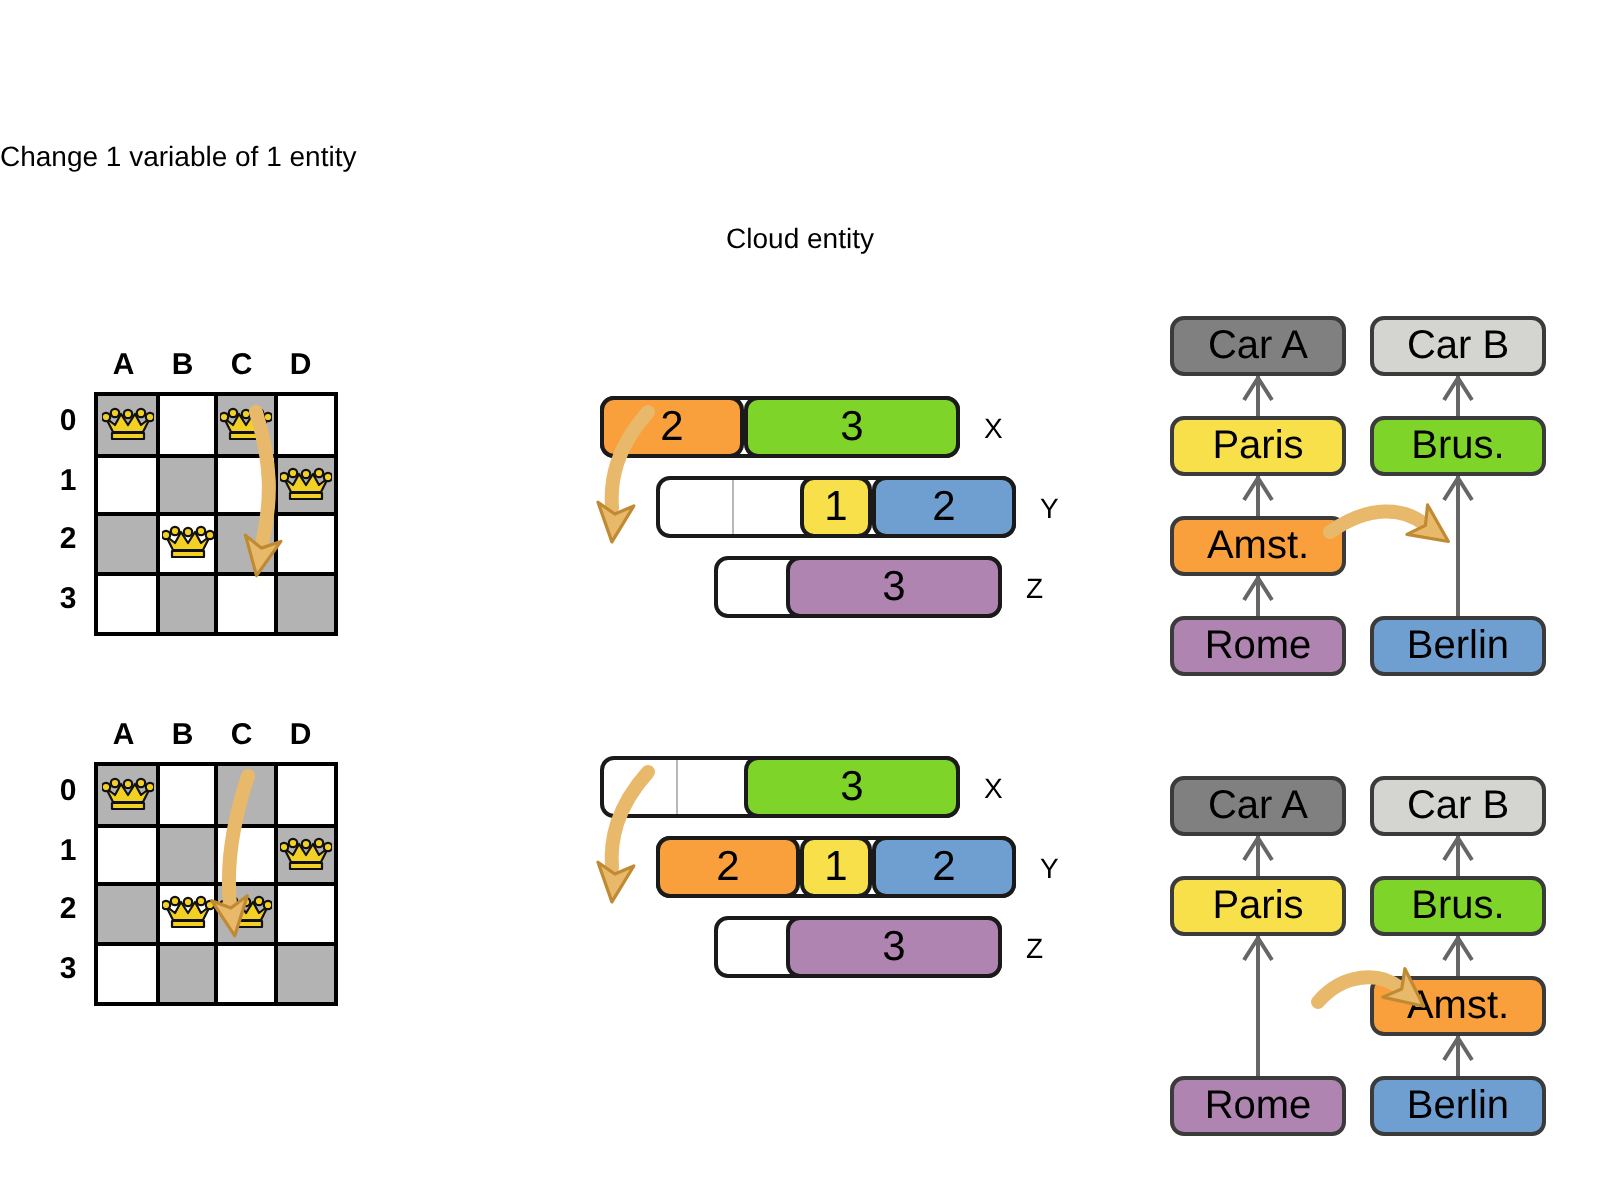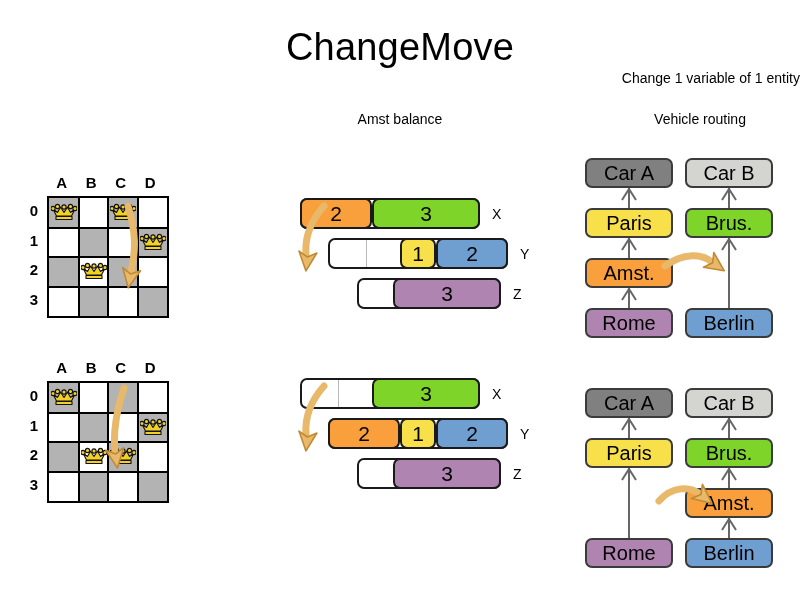--- a/index.html
+++ b/index.html
@@ -11,21 +11,21 @@
   #stage{position:relative;width:800px;height:600px;}
 
   .abs{position:absolute;}
 
   
   #title{
     left:0;top:26px;width:800px;text-align:center;
     font-size:38px;font-weight:400;letter-spacing:.2px;line-height:42px;
   }
   #subtitle{
-    left:0;top:70px;width:800px;text-align:right;
+    left:0;top:70px;width:800px;text-align:left;
     font-size:14px;font-weight:400;line-height:17px;
   }
   .col-head{
     font-size:14px;text-align:center;line-height:19px;font-weight:400;
   }
   #head-queens{left:0px;top:110px;width:200px;}
   #head-cloud{left:300px;top:110px;width:200px;}
   #head-vrp{left:600px;top:110px;width:200px;}
 
   
@@ -75,26 +75,24 @@
   }
   .vlink{position:absolute;width:2px;background:#666;}
 
   svg.overlay{position:absolute;left:0;top:0;width:800px;height:600px;pointer-events:none;}
 </style>
 </head>
 <body>
 
 <div id="stage">
 
-  <div class="abs" id="title">ChangeMove</div>
   <div class="abs" id="subtitle">Change 1 variable of 1 entity</div>
 
-  <div class="abs col-head" id="head-cloud">Amst balance</div>
+  <div class="abs col-head" id="head-cloud">Cloud entity</div>
   <div class="abs col-head" id="head-vrp">
-    <div>Vehicle routing</div>
   </div>
 
   <div class="abs board-wrap" id="board-before" style="left:0px;top:170px;">
       <div class="file-lab" style="left:47px;">A</div>
       <div class="file-lab" style="left:76.5px;">B</div>
       <div class="file-lab" style="left:106px;">C</div>
       <div class="file-lab" style="left:135.5px;">D</div>
       <div class="rank-lab" style="top:32px;">0</div>
       <div class="rank-lab" style="top:61.5px;">1</div>
       <div class="rank-lab" style="top:91px;">2</div>

